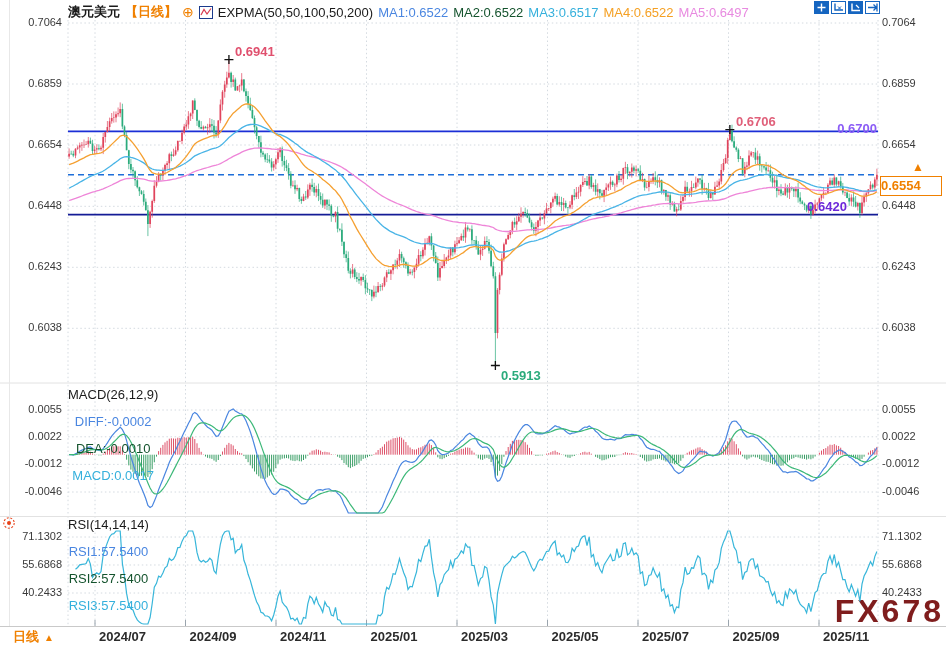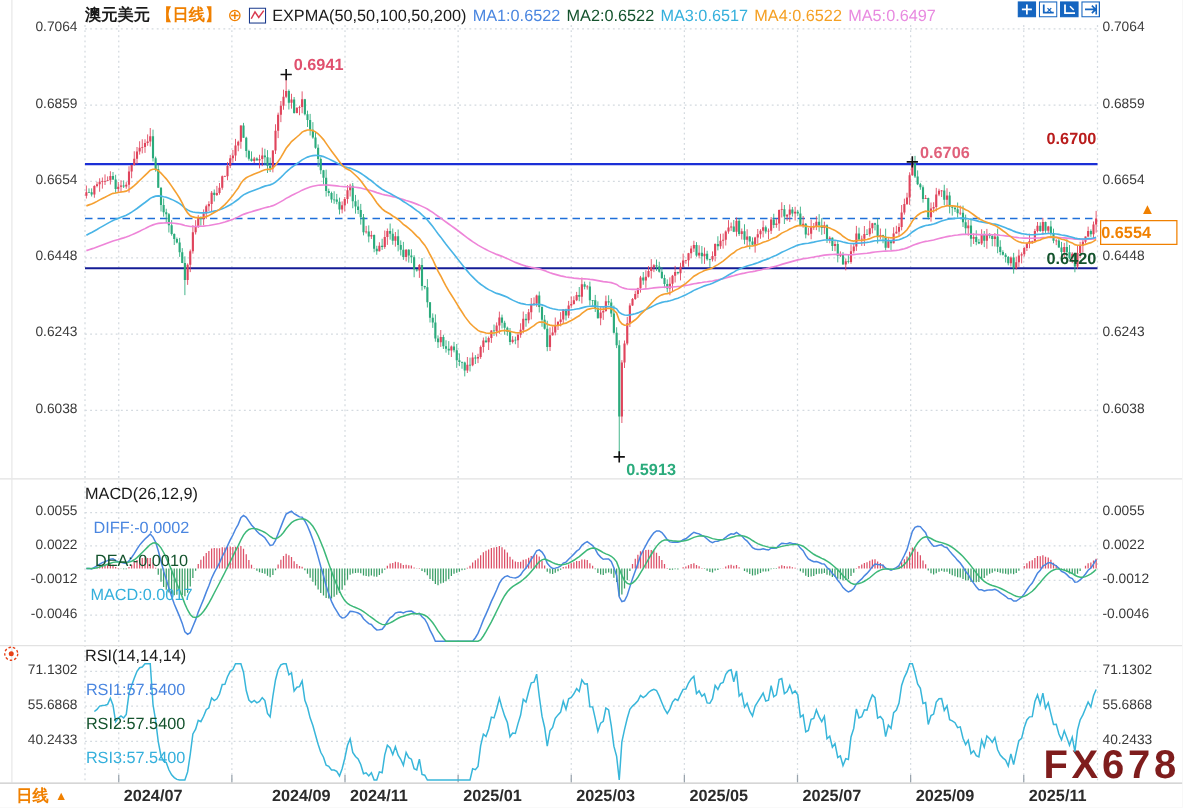--- a/index.html
+++ b/index.html
@@ -99,22 +99,22 @@
       <path d="M725.3552631578948 129.52682926829246H734.3552631578948M729.8552631578948 125.02682926829246V134.02682926829246" stroke="#111" stroke-width="1.3" fill="none"></path>
       <path d="M490.88157894736844 365.49268292682797H499.88157894736844M495.38157894736844 360.99268292682797V369.99268292682797" stroke="#111" stroke-width="1.3" fill="none"></path>
       <path d="M69.1 454.7L69.1 454.7M75.5 454.7L75.5 454.0M77.6 454.7L77.6 453.1M79.7 454.7L79.7 452.3M81.9 454.7L81.9 451.9M84.0 454.7L84.0 451.7M86.1 454.7L86.1 451.7M88.3 454.7L88.3 451.3M90.4 454.7L90.4 451.7M92.5 454.7L92.5 453.5M94.6 454.7L94.6 454.4M103.2 454.7L103.2 453.6M105.3 454.7L105.3 451.7M107.4 454.7L107.4 449.8M109.6 454.7L109.6 447.9M111.7 454.7L111.7 446.7M113.8 454.7L113.8 446.3M116.0 454.7L116.0 446.0M118.1 454.7L118.1 446.3M120.2 454.7L120.2 446.3M122.4 454.7L122.4 449.9M124.5 454.7L124.5 454.2M158.6 454.7L158.6 451.1M160.7 454.7L160.7 447.8M162.9 454.7L162.9 444.9M165.0 454.7L165.0 442.4M167.1 454.7L167.1 440.8M169.3 454.7L169.3 438.7M171.4 454.7L171.4 438.3M173.5 454.7L173.5 438.5M175.6 454.7L175.6 438.6M177.8 454.7L177.8 437.7M179.9 454.7L179.9 438.0M182.0 454.7L182.0 437.6M184.2 454.7L184.2 437.2M186.3 454.7L186.3 437.5M188.4 454.7L188.4 437.3M190.6 454.7L190.6 437.7M192.7 454.7L192.7 436.7M194.8 454.7L194.8 439.0M197.0 454.7L197.0 443.3M199.1 454.7L199.1 447.9M201.2 454.7L201.2 451.8M203.4 454.7L203.4 454.3M222.5 454.7L222.5 451.5M224.7 454.7L224.7 447.8M226.8 454.7L226.8 444.8M228.9 454.7L228.9 442.9M231.1 454.7L231.1 444.2M233.2 454.7L233.2 445.5M235.3 454.7L235.3 449.0M237.5 454.7L237.5 451.1M239.6 454.7L239.6 452.8M241.7 454.7L241.7 453.3M309.9 454.7L309.9 452.6M312.1 454.7L312.1 450.7M314.2 454.7L314.2 450.3M316.3 454.7L316.3 449.3M318.5 454.7L318.5 449.8M320.6 454.7L320.6 450.6M322.7 454.7L322.7 452.0M324.9 454.7L324.9 451.7M327.0 454.7L327.0 452.1M329.1 454.7L329.1 452.4M331.3 454.7L331.3 454.0M335.5 454.7L335.5 454.4M373.9 454.7L373.9 454.1M376.0 454.7L376.0 452.5M378.1 454.7L378.1 450.0M380.3 454.7L380.3 448.2M382.4 454.7L382.4 446.7M384.5 454.7L384.5 444.2M386.7 454.7L386.7 441.7M388.8 454.7L388.8 440.6M390.9 454.7L390.9 439.6M393.1 454.7L393.1 438.3M395.2 454.7L395.2 438.0M397.3 454.7L397.3 437.6M399.5 454.7L399.5 436.8M401.6 454.7L401.6 437.7M403.7 454.7L403.7 439.6M405.9 454.7L405.9 442.0M408.0 454.7L408.0 445.3M410.1 454.7L410.1 447.5M412.3 454.7L412.3 449.1M414.4 454.7L414.4 449.6M416.5 454.7L416.5 449.3M418.6 454.7L418.6 447.8M420.8 454.7L420.8 447.3M422.9 454.7L422.9 446.2M425.0 454.7L425.0 444.8M427.2 454.7L427.2 444.3M429.3 454.7L429.3 443.5M431.4 454.7L431.4 445.1M433.6 454.7L433.6 448.5M435.7 454.7L435.7 452.3M450.6 454.7L450.6 453.6M452.8 454.7L452.8 453.1M454.9 454.7L454.9 451.6M457.0 454.7L457.0 450.6M459.1 454.7L459.1 449.7M461.3 454.7L461.3 448.8M463.4 454.7L463.4 448.8M465.5 454.7L465.5 447.5M467.7 454.7L467.7 447.5M469.8 454.7L469.8 447.9M471.9 454.7L471.9 450.6M474.1 454.7L474.1 452.6M506.0 454.7L506.0 451.1M508.2 454.7L508.2 447.0M510.3 454.7L510.3 443.8M512.4 454.7L512.4 440.9M514.6 454.7L514.6 440.2M516.7 454.7L516.7 439.9M518.8 454.7L518.8 439.8M521.0 454.7L521.0 440.0M523.1 454.7L523.1 440.8M525.2 454.7L525.2 442.2M527.4 454.7L527.4 444.7M529.5 454.7L529.5 447.9M531.6 454.7L531.6 451.2M533.8 454.7L533.8 454.4M546.5 454.7L546.5 453.7M548.7 454.7L548.7 453.2M550.8 454.7L550.8 452.2M552.9 454.7L552.9 451.2M555.1 454.7L555.1 450.6M557.2 454.7L557.2 452.0M559.3 454.7L559.3 452.9M561.5 454.7L561.5 454.3M578.5 454.7L578.5 454.5M580.6 454.7L580.6 453.2M582.8 454.7L582.8 452.1M584.9 454.7L584.9 451.7M587.0 454.7L587.0 452.5M589.2 454.7L589.2 451.9M591.3 454.7L591.3 453.7M623.3 454.7L623.3 453.2M625.4 454.7L625.4 452.2M627.5 454.7L627.5 452.8M629.7 454.7L629.7 453.2M631.8 454.7L631.8 453.0M633.9 454.7L633.9 453.7M636.1 454.7L636.1 454.1M685.1 454.7L685.1 454.4M687.2 454.7L687.2 452.8M689.4 454.7L689.4 451.6M691.5 454.7L691.5 450.3M693.6 454.7L693.6 449.7M695.8 454.7L695.8 448.6M697.9 454.7L697.9 447.5M700.0 454.7L700.0 447.3M702.1 454.7L702.1 449.1M704.3 454.7L704.3 450.3M706.4 454.7L706.4 451.6M708.5 454.7L708.5 454.1M714.9 454.7L714.9 454.5M717.1 454.7L717.1 453.6M719.2 454.7L719.2 452.5M721.3 454.7L721.3 449.8M723.5 454.7L723.5 447.3M725.6 454.7L725.6 445.2M727.7 454.7L727.7 441.3M729.9 454.7L729.9 438.0M732.0 454.7L732.0 438.8M734.1 454.7L734.1 441.3M736.3 454.7L736.3 444.2M738.4 454.7L738.4 448.4M740.5 454.7L740.5 451.4M819.4 454.7L819.4 452.7M821.5 454.7L821.5 450.6M823.6 454.7L823.6 449.0M825.8 454.7L825.8 448.1M827.9 454.7L827.9 446.3M830.0 454.7L830.0 444.7M832.2 454.7L832.2 444.9M834.3 454.7L834.3 444.1M836.4 454.7L836.4 445.4M838.6 454.7L838.6 446.0M840.7 454.7L840.7 447.7M842.8 454.7L842.8 450.2M845.0 454.7L845.0 451.9M847.1 454.7L847.1 454.1M868.4 454.7L868.4 452.6M870.5 454.7L870.5 450.6M872.7 454.7L872.7 450.0M874.8 454.7L874.8 448.4M876.9 454.7L876.9 446.9" stroke="#dd5068" stroke-width="1" fill="none"></path>
       <path d="M71.2 454.7L71.2 454.7M73.3 454.7L73.3 455.0M96.8 454.7L96.8 454.9M98.9 454.7L98.9 455.4M101.0 454.7L101.0 455.4M126.6 454.7L126.6 459.7M128.8 454.7L128.8 465.4M130.9 454.7L130.9 469.6M133.0 454.7L133.0 471.8M135.1 454.7L135.1 474.0M137.3 454.7L137.3 475.5M139.4 454.7L139.4 476.1M141.5 454.7L141.5 475.7M143.7 454.7L143.7 475.7M145.8 454.7L145.8 475.9M147.9 454.7L147.9 477.0M150.1 454.7L150.1 474.2M152.2 454.7L152.2 469.2M154.3 454.7L154.3 462.3M156.5 454.7L156.5 456.6M205.5 454.7L205.5 456.5M207.6 454.7L207.6 457.8M209.8 454.7L209.8 458.3M211.9 454.7L211.9 458.9M214.0 454.7L214.0 460.5M216.1 454.7L216.1 461.8M218.3 454.7L218.3 460.0M220.4 454.7L220.4 456.1M243.9 454.7L243.9 456.1M246.0 454.7L246.0 459.0M248.1 454.7L248.1 462.2M250.3 454.7L250.3 465.3M252.4 454.7L252.4 468.4M254.5 454.7L254.5 471.5M256.6 454.7L256.6 474.3M258.8 454.7L258.8 476.3M260.9 454.7L260.9 478.4M263.0 454.7L263.0 478.8M265.2 454.7L265.2 478.8M267.3 454.7L267.3 477.4M269.4 454.7L269.4 475.7M271.6 454.7L271.6 474.4M273.7 454.7L273.7 471.8M275.8 454.7L275.8 468.2M278.0 454.7L278.0 463.8M280.1 454.7L280.1 459.7M282.2 454.7L282.2 458.7M284.4 454.7L284.4 458.4M286.5 454.7L286.5 458.1M288.6 454.7L288.6 458.5M290.8 454.7L290.8 460.3M292.9 454.7L292.9 460.8M295.0 454.7L295.0 461.1M297.1 454.7L297.1 460.4M299.3 454.7L299.3 461.2M301.4 454.7L301.4 461.4M303.5 454.7L303.5 460.0M305.7 454.7L305.7 458.6M307.8 454.7L307.8 455.7M333.4 454.7L333.4 454.9M337.6 454.7L337.6 456.7M339.8 454.7L339.8 457.8M341.9 454.7L341.9 460.1M344.0 454.7L344.0 463.1M346.2 454.7L346.2 464.8M348.3 454.7L348.3 467.2M350.4 454.7L350.4 468.1M352.6 454.7L352.6 466.8M354.7 454.7L354.7 466.1M356.8 454.7L356.8 464.9M359.0 454.7L359.0 463.4M361.1 454.7L361.1 460.8M363.2 454.7L363.2 458.9M365.4 454.7L365.4 458.2M367.5 454.7L367.5 457.3M369.6 454.7L369.6 456.1M371.8 454.7L371.8 455.7M437.8 454.7L437.8 457.3M440.0 454.7L440.0 458.8M442.1 454.7L442.1 459.2M444.2 454.7L444.2 458.2M446.4 454.7L446.4 457.0M448.5 454.7L448.5 455.8M476.2 454.7L476.2 455.3M478.3 454.7L478.3 458.4M480.5 454.7L480.5 459.5M482.6 454.7L482.6 459.9M484.7 454.7L484.7 458.6M486.9 454.7L486.9 457.9M489.0 454.7L489.0 458.9M491.1 454.7L491.1 462.1M493.3 454.7L493.3 465.5M495.4 454.7L495.4 477.0M497.5 454.7L497.5 475.6M499.6 454.7L499.6 470.8M501.8 454.7L501.8 464.1M503.9 454.7L503.9 456.8M535.9 454.7L535.9 455.9M538.0 454.7L538.0 455.8M540.1 454.7L540.1 455.4M542.3 454.7L542.3 455.5M544.4 454.7L544.4 454.8M563.6 454.7L563.6 455.1M565.7 454.7L565.7 456.6M567.9 454.7L567.9 457.6M570.0 454.7L570.0 457.9M572.1 454.7L572.1 456.4M574.3 454.7L574.3 456.0M576.4 454.7L576.4 455.0M593.4 454.7L593.4 454.7M595.6 454.7L595.6 456.8M597.7 454.7L597.7 457.8M599.8 454.7L599.8 459.1M602.0 454.7L602.0 460.4M604.1 454.7L604.1 460.1M606.2 454.7L606.2 459.4M608.4 454.7L608.4 458.4M610.5 454.7L610.5 457.2M612.6 454.7L612.6 457.1M614.8 454.7L614.8 457.0M616.9 454.7L616.9 455.4M619.0 454.7L619.0 455.2M621.1 454.7L621.1 455.1M638.2 454.7L638.2 454.8M640.3 454.7L640.3 457.0M642.5 454.7L642.5 458.2M644.6 454.7L644.6 460.5M646.7 454.7L646.7 461.6M648.9 454.7L648.9 461.2M651.0 454.7L651.0 460.7M653.1 454.7L653.1 459.4M655.3 454.7L655.3 459.0M657.4 454.7L657.4 458.9M659.5 454.7L659.5 458.4M661.6 454.7L661.6 459.8M663.8 454.7L663.8 460.3M665.9 454.7L665.9 461.5M668.0 454.7L668.0 461.6M670.2 454.7L670.2 463.0M672.3 454.7L672.3 463.3M674.4 454.7L674.4 464.3M676.6 454.7L676.6 464.0M678.7 454.7L678.7 463.3M680.8 454.7L680.8 460.8M683.0 454.7L683.0 458.2M710.7 454.7L710.7 454.7M712.8 454.7L712.8 455.4M742.6 454.7L742.6 456.4M744.8 454.7L744.8 458.5M746.9 454.7L746.9 459.6M749.0 454.7L749.0 458.5M751.2 454.7L751.2 457.3M753.3 454.7L753.3 456.5M755.4 454.7L755.4 457.4M757.6 454.7L757.6 457.4M759.7 454.7L759.7 459.0M761.8 454.7L761.8 460.1M764.0 454.7L764.0 460.9M766.1 454.7L766.1 461.7M768.2 454.7L768.2 461.9M770.4 454.7L770.4 463.1M772.5 454.7L772.5 464.3M774.6 454.7L774.6 464.2M776.8 454.7L776.8 465.6M778.9 454.7L778.9 465.6M781.0 454.7L781.0 465.8M783.1 454.7L783.1 465.5M785.3 454.7L785.3 463.3M787.4 454.7L787.4 462.4M789.5 454.7L789.5 460.3M791.7 454.7L791.7 458.9M793.8 454.7L793.8 458.2M795.9 454.7L795.9 457.0M798.1 454.7L798.1 457.5M800.2 454.7L800.2 458.2M802.3 454.7L802.3 458.7M804.5 454.7L804.5 458.9M806.6 454.7L806.6 459.6M808.7 454.7L808.7 458.7M810.9 454.7L810.9 459.3M813.0 454.7L813.0 458.4M815.1 454.7L815.1 456.5M817.3 454.7L817.3 454.8M849.2 454.7L849.2 456.2M851.4 454.7L851.4 456.6M853.5 454.7L853.5 457.5M855.6 454.7L855.6 458.8M857.8 454.7L857.8 458.7M859.9 454.7L859.9 460.1M862.0 454.7L862.0 458.9M864.1 454.7L864.1 456.7M866.3 454.7L866.3 454.7" stroke="#3a9e66" stroke-width="1" fill="none"></path>
       <path d="M69.1 454.7L71.2 454.7L73.3 455.1L75.5 453.9L77.6 452.7L79.7 451.3L81.9 450.1L84.0 449.3L86.1 448.5L88.3 447.3L90.4 447.0L92.5 448.5L94.6 449.3L96.8 449.9L98.9 450.5L101.0 450.7L103.2 448.7L105.3 446.0L107.4 442.9L109.6 439.3L111.7 436.1L113.8 433.6L116.0 431.2L118.1 429.3L120.2 427.2L122.4 429.7L124.5 433.8L126.6 440.6L128.8 449.0L130.9 456.9L133.0 463.5L135.1 470.4L137.3 477.2L139.4 483.2L141.5 488.1L143.7 493.3L145.8 498.7L147.9 505.5L150.1 507.5L152.2 506.2L154.3 501.2L156.5 495.9L158.6 489.7L160.7 484.6L162.9 479.3L165.0 473.7L167.1 468.6L169.3 462.6L171.4 458.1L173.5 454.2L175.6 450.3L177.8 445.2L179.9 441.3L182.0 436.7L184.2 431.9L186.3 428.0L188.4 423.4L190.6 419.5L192.7 414.1L194.8 412.4L197.0 413.9L199.1 416.9L201.2 420.0L203.4 422.4L205.5 425.0L207.6 427.2L209.8 428.5L211.9 430.2L214.0 433.3L216.1 436.4L218.3 435.9L220.4 432.3L222.5 427.0L224.7 421.5L226.8 416.1L228.9 411.3L231.1 410.0L233.2 408.9L235.3 411.0L237.5 412.2L239.6 413.5L241.7 413.7L243.9 416.8L246.0 420.8L248.1 425.9L250.3 431.7L252.4 438.2L254.5 445.5L256.6 453.2L258.8 460.6L260.9 468.6L263.0 475.1L265.2 481.1L267.3 485.5L269.4 488.9L271.6 492.6L273.7 494.3L275.8 494.1L278.0 492.0L280.1 489.1L282.2 489.2L284.4 489.7L286.5 490.4L288.6 491.7L290.8 495.0L292.9 497.0L295.0 498.9L297.1 499.6L299.3 502.1L301.4 503.9L303.5 503.8L305.7 503.4L307.8 500.8L309.9 497.2L312.1 494.3L314.2 492.9L316.3 490.5L318.5 489.8L320.6 489.6L322.7 490.3L324.9 489.3L327.0 489.0L329.1 488.8L331.3 490.2L333.4 491.2L335.5 490.6L337.6 493.4L339.8 495.3L341.9 499.0L344.0 504.1L346.2 508.3L348.3 513.0L350.4 513.0L352.6 513.0L354.7 513.0L356.8 513.0L359.0 513.0L361.1 513.0L363.2 513.0L365.4 513.0L367.5 513.0L369.6 513.0L371.8 513.0L373.9 513.0L376.0 513.0L378.1 513.0L380.3 510.2L382.4 506.7L384.5 501.6L386.7 495.9L388.8 491.3L390.9 486.5L393.1 481.1L395.2 476.7L397.3 472.0L399.5 466.7L401.6 463.4L403.7 461.5L405.9 460.7L408.0 461.7L410.1 462.1L412.3 462.4L414.4 461.6L416.5 459.9L418.6 456.7L420.8 454.4L422.9 451.2L425.0 447.4L427.2 444.3L429.3 440.6L431.4 439.9L433.6 441.7L435.7 444.9L437.8 450.6L440.0 453.2L442.1 454.7L444.2 454.5L446.4 453.9L448.5 453.0L450.6 450.5L452.8 449.7L454.9 447.4L457.0 445.4L459.1 443.3L461.3 440.9L463.4 439.4L465.5 436.3L467.7 434.5L469.8 433.3L471.9 434.9L474.1 436.5L476.2 439.3L478.3 443.3L480.5 445.7L482.6 447.4L484.7 447.1L486.9 447.1L489.0 449.2L491.1 454.2L493.3 460.3L495.4 477.5L497.5 481.2L499.6 480.6L501.8 476.2L503.9 469.5L506.0 462.9L508.2 456.8L510.3 450.9L512.4 444.6L514.6 440.2L516.7 436.3L518.8 432.4L521.0 429.0L523.1 426.3L525.2 424.7L527.4 424.7L529.5 426.1L531.6 428.6L533.8 431.7L535.9 433.5L538.0 433.8L540.1 433.6L542.3 433.8L544.4 433.2L546.5 431.8L548.7 431.0L550.8 429.3L552.9 427.5L555.1 425.8L557.2 426.6L559.3 427.1L561.5 428.4L563.6 429.3L565.7 431.2L567.9 433.1L570.0 434.1L572.1 433.1L574.3 433.0L576.4 432.1L578.5 431.5L580.6 429.9L582.8 428.2L584.9 427.0L587.0 427.3L589.2 426.0L591.3 427.5L593.4 428.6L595.6 431.2L597.7 432.9L599.8 435.4L602.0 438.1L604.1 439.2L606.2 439.6L608.4 439.6L610.5 439.1L612.6 439.6L614.8 440.0L616.9 438.6L619.0 438.6L621.1 438.5L623.3 436.3L625.4 434.6L627.5 434.8L629.7 434.9L631.8 434.3L633.9 434.7L636.1 434.9L638.2 435.7L640.3 438.5L642.5 440.6L644.6 444.3L646.7 447.2L648.9 448.4L651.0 449.4L653.1 449.3L655.3 450.0L657.4 451.0L659.5 451.3L661.6 454.0L663.8 455.9L665.9 458.8L668.0 460.8L670.2 464.2L672.3 466.7L674.4 470.1L676.6 472.1L678.7 473.6L680.8 472.6L683.0 470.9L685.1 467.1L687.2 465.0L689.4 463.1L691.5 460.7L693.6 458.7L695.8 456.2L697.9 453.3L700.0 451.2L702.1 451.6L704.3 451.8L706.4 452.3L708.5 454.6L710.7 455.3L712.8 456.2L714.9 455.2L717.1 454.1L719.2 452.4L721.3 448.6L723.5 444.2L725.6 439.7L727.7 432.5L729.9 425.0L732.0 421.8L734.1 421.0L736.3 421.3L738.4 423.9L740.5 426.2L742.6 431.6L744.8 434.6L746.9 437.0L749.0 436.8L751.2 436.2L753.3 435.9L755.4 437.5L757.6 438.2L759.7 440.9L761.8 443.4L764.0 445.7L766.1 448.3L768.2 450.4L770.4 453.6L772.5 457.3L774.6 459.6L776.8 463.7L778.9 466.5L781.0 469.4L783.1 471.8L785.3 471.8L787.4 472.8L789.5 472.2L791.7 471.9L793.8 471.9L795.9 471.4L798.1 472.5L800.2 474.1L802.3 475.6L804.5 477.0L806.6 478.8L808.7 479.0L810.9 480.8L813.0 480.8L815.1 479.4L817.3 477.7L819.4 475.1L821.5 472.0L823.6 468.9L825.8 466.4L827.9 462.5L830.0 458.5L832.2 456.2L834.3 452.8L836.4 451.7L838.6 450.2L840.7 450.2L842.8 451.5L845.0 452.6L847.1 454.7L849.2 457.1L851.4 458.0L853.5 459.7L855.6 461.9L857.8 462.9L859.9 465.7L862.0 465.5L864.1 463.9L866.3 461.8L868.4 459.2L870.5 456.2L872.7 454.4L874.8 451.3L876.9 447.8" stroke="#4a86e0" stroke-width="1.2" fill="none"></path>
       <path d="M69.1 454.7L71.2 454.7L73.3 454.7L75.5 454.6L77.6 454.2L79.7 453.6L81.9 452.9L84.0 452.2L86.1 451.4L88.3 450.6L90.4 449.9L92.5 449.6L94.6 449.6L96.8 449.6L98.9 449.8L101.0 450.0L103.2 449.7L105.3 449.0L107.4 447.8L109.6 446.1L111.7 444.1L113.8 442.0L116.0 439.8L118.1 437.7L120.2 435.6L122.4 434.4L124.5 434.3L126.6 435.6L128.8 438.3L130.9 442.0L133.0 446.3L135.1 451.1L137.3 456.3L139.4 461.7L141.5 467.0L143.7 472.2L145.8 477.5L147.9 483.1L150.1 488.0L152.2 491.6L154.3 493.6L156.5 494.0L158.6 493.2L160.7 491.5L162.9 489.0L165.0 486.0L167.1 482.5L169.3 478.5L171.4 474.4L173.5 470.4L175.6 466.4L177.8 462.1L179.9 458.0L182.0 453.7L184.2 449.4L186.3 445.1L188.4 440.7L190.6 436.5L192.7 432.0L194.8 428.1L197.0 425.3L199.1 423.6L201.2 422.9L203.4 422.8L205.5 423.2L207.6 424.0L209.8 424.9L211.9 426.0L214.0 427.4L216.1 429.2L218.3 430.6L220.4 430.9L222.5 430.1L224.7 428.4L226.8 426.0L228.9 423.0L231.1 420.4L233.2 418.1L235.3 416.7L237.5 415.8L239.6 415.3L241.7 415.0L243.9 415.4L246.0 416.5L248.1 418.4L250.3 421.0L252.4 424.4L254.5 428.6L256.6 433.6L258.8 439.0L260.9 444.9L263.0 450.9L265.2 457.0L267.3 462.7L269.4 467.9L271.6 472.9L273.7 477.2L275.8 480.5L278.0 482.8L280.1 484.1L282.2 485.1L284.4 486.0L286.5 486.9L288.6 487.9L290.8 489.3L292.9 490.8L295.0 492.4L297.1 493.9L299.3 495.5L301.4 497.2L303.5 498.5L305.7 499.5L307.8 499.8L309.9 499.2L312.1 498.3L314.2 497.2L316.3 495.9L318.5 494.6L320.6 493.6L322.7 493.0L324.9 492.2L327.0 491.6L329.1 491.0L331.3 490.9L333.4 490.9L335.5 490.9L337.6 491.4L339.8 492.2L341.9 493.5L344.0 495.6L346.2 498.2L348.3 501.3L350.4 504.7L352.6 507.7L354.7 510.6L356.8 513.0L359.0 513.0L361.1 513.0L363.2 513.0L365.4 513.0L367.5 513.0L369.6 513.0L371.8 513.0L373.9 513.0L376.0 513.0L378.1 513.0L380.3 513.0L382.4 513.0L384.5 512.0L386.7 508.8L388.8 505.3L390.9 501.5L393.1 497.5L395.2 493.3L397.3 489.0L399.5 484.6L401.6 480.3L403.7 476.6L405.9 473.4L408.0 471.1L410.1 469.3L412.3 467.9L414.4 466.6L416.5 465.3L418.6 463.6L420.8 461.7L422.9 459.6L425.0 457.2L427.2 454.6L429.3 451.8L431.4 449.4L433.6 447.9L435.7 447.3L437.8 448.0L440.0 449.0L442.1 450.1L444.2 451.0L446.4 451.6L448.5 451.9L450.6 451.6L452.8 451.2L454.9 450.5L457.0 449.4L459.1 448.2L461.3 446.7L463.4 445.3L465.5 443.5L467.7 441.7L469.8 440.0L471.9 439.0L474.1 438.5L476.2 438.6L478.3 439.6L480.5 440.8L482.6 442.1L484.7 443.1L486.9 443.9L489.0 445.0L491.1 446.8L493.3 449.5L495.4 455.1L497.5 460.3L499.6 464.4L501.8 466.7L503.9 467.3L506.0 466.4L508.2 464.5L510.3 461.8L512.4 458.3L514.6 454.7L516.7 451.0L518.8 447.3L521.0 443.6L523.1 440.2L525.2 437.1L527.4 434.6L529.5 432.9L531.6 432.0L533.8 432.0L535.9 432.3L538.0 432.6L540.1 432.8L542.3 433.0L544.4 433.0L546.5 432.8L548.7 432.4L550.8 431.8L552.9 430.9L555.1 429.9L557.2 429.3L559.3 428.8L561.5 428.7L563.6 428.9L565.7 429.3L567.9 430.1L570.0 430.9L572.1 431.3L574.3 431.7L576.4 431.7L578.5 431.7L580.6 431.3L582.8 430.7L584.9 430.0L587.0 429.4L589.2 428.7L591.3 428.5L593.4 428.5L595.6 429.0L597.7 429.8L599.8 430.9L602.0 432.4L604.1 433.7L606.2 434.9L608.4 435.8L610.5 436.5L612.6 437.1L614.8 437.7L616.9 437.9L619.0 438.0L621.1 438.1L623.3 437.7L625.4 437.1L627.5 436.7L629.7 436.3L631.8 435.9L633.9 435.7L636.1 435.5L638.2 435.5L640.3 436.1L642.5 437.0L644.6 438.5L646.7 440.2L648.9 441.9L651.0 443.4L653.1 444.6L655.3 445.6L657.4 446.7L659.5 447.6L661.6 448.9L663.8 450.3L665.9 452.0L668.0 453.8L670.2 455.9L672.3 458.0L674.4 460.5L676.6 462.8L678.7 464.9L680.8 466.5L683.0 467.4L685.1 467.3L687.2 466.8L689.4 466.1L691.5 465.0L693.6 463.7L695.8 462.2L697.9 460.4L700.0 458.6L702.1 457.2L704.3 456.1L706.4 455.4L708.5 455.2L710.7 455.2L712.8 455.4L714.9 455.4L717.1 455.1L719.2 454.6L721.3 453.4L723.5 451.5L725.6 449.2L727.7 445.8L729.9 441.7L732.0 437.7L734.1 434.4L736.3 431.8L738.4 430.2L740.5 429.4L742.6 429.8L744.8 430.8L746.9 432.0L749.0 433.0L751.2 433.6L753.3 434.1L755.4 434.8L757.6 435.5L759.7 436.6L761.8 437.9L764.0 439.5L766.1 441.3L768.2 443.1L770.4 445.2L772.5 447.6L774.6 450.0L776.8 452.7L778.9 455.5L781.0 458.3L783.1 461.0L785.3 463.1L787.4 465.1L789.5 466.5L791.7 467.6L793.8 468.4L795.9 469.0L798.1 469.7L800.2 470.6L802.3 471.6L804.5 472.7L806.6 473.9L808.7 474.9L810.9 476.1L813.0 477.0L815.1 477.5L817.3 477.6L819.4 477.1L821.5 476.0L823.6 474.6L825.8 473.0L827.9 470.9L830.0 468.4L832.2 466.0L834.3 463.3L836.4 461.0L838.6 458.8L840.7 457.1L842.8 456.0L845.0 455.3L847.1 455.2L849.2 455.6L851.4 456.1L853.5 456.8L855.6 457.8L857.8 458.8L859.9 460.2L862.0 461.2L864.1 461.8L866.3 461.8L868.4 461.3L870.5 460.3L872.7 459.1L874.8 457.5L876.9 455.6" stroke="#3cb878" stroke-width="1.2" fill="none"></path>
       <path d="M75.5 569.2L77.6 567.5L79.7 564.9L81.9 564.4L84.0 564.2L86.1 563.5L88.3 558.5L90.4 564.1L92.5 577.4L94.6 574.5L96.8 572.7L98.9 574.4L101.0 571.6L103.2 554.7L105.3 548.4L107.4 542.6L109.6 537.0L111.7 534.2L113.8 533.6L116.0 531.0L118.1 531.0L120.2 531.0L122.4 563.6L124.5 576.3L126.6 593.4L128.8 604.8L130.9 608.9L133.0 610.0L135.1 615.8L137.3 619.9L139.4 622.1L141.5 623.5L143.7 624.0L145.8 624.0L147.9 624.0L150.1 617.5L152.2 603.5L154.3 587.2L156.5 583.3L158.6 576.2L160.7 577.3L162.9 573.0L165.0 567.8L167.1 566.2L169.3 558.3L171.4 560.4L173.5 559.0L175.6 555.2L177.8 547.6L179.9 547.5L182.0 541.4L184.2 537.1L186.3 535.6L188.4 531.0L190.6 531.0L192.7 531.0L194.8 537.8L197.0 552.4L199.1 560.0L201.2 562.0L203.4 560.3L205.5 562.3L207.6 561.2L209.8 558.1L211.9 560.4L214.0 570.7L216.1 573.5L218.3 557.0L220.4 544.0L222.5 535.8L224.7 531.9L226.8 531.0L228.9 531.0L231.1 539.8L233.2 538.3L235.3 552.9L237.5 549.8L239.6 549.3L241.7 544.7L243.9 560.3L246.0 565.8L248.1 574.3L250.3 580.4L252.4 588.0L254.5 595.4L256.6 601.8L258.8 605.8L260.9 612.2L263.0 613.1L265.2 616.0L267.3 616.0L269.4 617.1L271.6 620.8L273.7 615.0L275.8 606.8L278.0 596.2L280.1 591.1L282.2 602.0L284.4 605.2L286.5 607.2L288.6 611.6L290.8 619.0L292.9 618.3L295.0 620.7L297.1 618.2L299.3 624.0L301.4 624.0L303.5 617.5L305.7 618.2L307.8 603.9L309.9 596.2L312.1 598.3L314.2 603.7L316.3 597.4L318.5 604.1L320.6 607.4L322.7 612.2L324.9 601.9L327.0 606.1L329.1 607.3L331.3 615.0L333.4 615.9L335.5 607.3L337.6 619.6L339.8 620.2L341.9 624.0L344.0 624.0L346.2 624.0L348.3 624.0L350.4 624.0L352.6 624.0L354.7 624.0L356.8 624.0L359.0 624.0L361.1 624.0L363.2 624.0L365.4 624.0L367.5 624.0L369.6 624.0L371.8 624.0L373.9 624.0L376.0 624.0L378.1 615.0L380.3 615.7L382.4 613.1L384.5 596.7L386.7 587.3L388.8 589.2L390.9 583.2L393.1 573.7L395.2 574.3L397.3 567.4L399.5 558.6L401.6 566.1L403.7 572.7L405.9 578.0L408.0 589.4L410.1 586.4L412.3 586.8L414.4 578.9L416.5 572.0L418.6 559.5L420.8 561.7L422.9 553.4L425.0 546.3L427.2 545.7L429.3 539.3L431.4 557.0L433.6 572.9L435.7 582.0L437.8 596.9L440.0 584.6L442.1 582.0L444.2 574.7L446.4 571.9L448.5 569.7L450.6 561.0L452.8 567.4L454.9 559.1L457.0 558.0L459.1 555.0L461.3 550.9L463.4 553.2L465.5 543.9L467.7 547.2L469.8 547.1L471.9 565.4L474.1 565.5L476.2 574.9L478.3 585.1L480.5 578.5L482.6 577.0L484.7 566.5L486.9 568.0L489.0 580.4L491.1 596.9L493.3 605.1L495.4 624.0L497.5 593.4L499.6 583.7L501.8 574.6L503.9 567.4L506.0 564.9L508.2 562.9L510.3 560.6L512.4 556.3L514.6 558.1L516.7 556.5L518.8 554.0L521.0 552.4L523.1 551.4L525.2 552.4L527.4 556.9L529.5 562.2L531.6 567.2L533.8 570.8L535.9 567.3L538.0 561.7L540.1 559.2L542.3 560.3L544.4 555.7L546.5 551.5L548.7 551.2L550.8 546.4L552.9 543.2L555.1 541.1L557.2 554.9L559.3 552.7L561.5 557.1L563.6 555.1L565.7 562.3L567.9 562.6L570.0 558.9L572.1 548.3L574.3 551.6L576.4 546.9L578.5 546.0L580.6 539.4L582.8 536.6L584.9 535.8L587.0 545.5L589.2 536.8L591.3 556.9L593.4 554.6L595.6 565.7L597.7 562.6L599.8 569.0L602.0 572.8L604.1 564.9L606.2 561.5L608.4 558.0L610.5 554.5L612.6 560.8L614.8 560.1L616.9 548.6L619.0 557.4L621.1 555.9L623.3 543.7L625.4 542.9L627.5 554.9L629.7 553.2L631.8 548.3L633.9 554.8L636.1 552.8L638.2 555.9L640.3 573.6L642.5 571.9L644.6 585.5L646.7 584.4L648.9 575.4L651.0 574.7L653.1 567.9L655.3 573.5L657.4 577.3L659.5 573.1L661.6 591.0L663.8 588.9L665.9 597.8L668.0 594.9L670.2 606.0L672.3 604.7L674.4 612.5L676.6 606.9L678.7 607.6L680.8 589.6L683.0 582.7L685.1 567.1L687.2 574.4L689.4 573.4L691.5 567.8L693.6 568.2L695.8 561.1L697.9 555.9L700.0 558.1L702.1 574.5L704.3 573.2L706.4 575.8L708.5 589.3L710.7 580.1L712.8 582.7L714.9 570.1L717.1 568.0L719.2 562.4L721.3 548.4L723.5 541.9L725.6 537.5L727.7 531.0L729.9 531.0L732.0 538.3L734.1 547.2L736.3 550.6L738.4 562.8L740.5 562.1L742.6 579.6L744.8 572.5L746.9 571.3L749.0 561.7L751.2 559.0L753.3 558.8L755.4 568.4L757.6 564.7L759.7 575.8L761.8 576.7L764.0 578.2L766.1 582.1L768.2 581.5L770.4 590.6L772.5 595.7L774.6 592.2L776.8 602.9L778.9 600.6L781.0 604.5L783.1 605.5L785.3 592.1L787.4 597.8L789.5 588.8L791.7 590.9L793.8 593.8L795.9 590.0L798.1 599.8L800.2 604.1L802.3 606.3L804.5 608.1L806.6 612.9L808.7 603.1L810.9 611.6L813.0 601.9L815.1 592.5L817.3 590.7L819.4 582.0L821.5 576.0L823.6 573.5L825.8 573.3L827.9 561.2L830.0 555.9L832.2 563.5L834.3 554.5L836.4 566.6L838.6 562.2L840.7 571.0L842.8 579.6L845.0 579.5L847.1 587.2L849.2 591.9L851.4 584.6L853.5 590.2L855.6 596.2L857.8 589.7L859.9 601.3L862.0 584.1L864.1 576.0L866.3 571.9L868.4 566.8L870.5 561.6L872.7 565.6L874.8 556.6L876.9 551.6" stroke="#38b6da" stroke-width="1.2" fill="none"></path>
     </svg>
 
   <div id="labels">
-      <div class="lvl-lbl" style="top:103px;color:#b91c1c;">0.6700</div>
-      <div class="lvl-lbl" style="top:199px;color:#14532d;">0.6420</div>
+      <div class="lvl-lbl" style="top:121px;color:#8b5cf6;">0.6700</div>
+      <div class="lvl-lbl" style="top:199px;color:#6d28d9;text-align:center;">0.6420</div>
       <div class="ann" style="left:235px;top:44px;color:#e0506e;">0.6941</div>
       <div class="ann" style="left:736px;top:114px;color:#e0607a;">0.6706</div>
       <div class="ann" style="left:501px;top:368px;color:#2bab7c;">0.5913</div>
       <div class="lbl left" style="top:16px;">0.7064</div>
       <div class="lbl right" style="top:16px;">0.7064</div>
       <div class="lbl left" style="top:77px;">0.6859</div>
       <div class="lbl right" style="top:77px;">0.6859</div>
       <div class="lbl left" style="top:138px;">0.6654</div>
       <div class="lbl right" style="top:138px;">0.6654</div>
       <div class="lbl left" style="top:199px;">0.6448</div>
@@ -131,21 +131,21 @@
       <div class="lbl right" style="top:457px;">-0.0012</div>
       <div class="lbl left" style="top:485px;">-0.0046</div>
       <div class="lbl right" style="top:485px;">-0.0046</div>
       <div class="lbl left" style="top:530px;">71.1302</div>
       <div class="lbl right" style="top:530px;">71.1302</div>
       <div class="lbl left" style="top:558px;">55.6868</div>
       <div class="lbl right" style="top:558px;">55.6868</div>
       <div class="lbl left" style="top:586px;">40.2433</div>
       <div class="lbl right" style="top:586px;">40.2433</div>
       <div class="xlbl" style="left:99px;">2024/07</div>
-      <div class="xlbl" style="left:189.5px;margin-left:28px;">2024/09</div>
+      <div class="xlbl" style="left:189.5px;">2024/09</div>
       <div class="xlbl" style="left:280px;">2024/11</div>
       <div class="xlbl" style="left:370.5px;">2025/01</div>
       <div class="xlbl" style="left:461px;">2025/03</div>
       <div class="xlbl" style="left:551.5px;">2025/05</div>
       <div class="xlbl" style="left:642px;">2025/07</div>
       <div class="xlbl" style="left:732.5px;">2025/09</div>
       <div class="xlbl" style="left:823px;">2025/11</div>
     </div>
 
   <div class="hdr">

